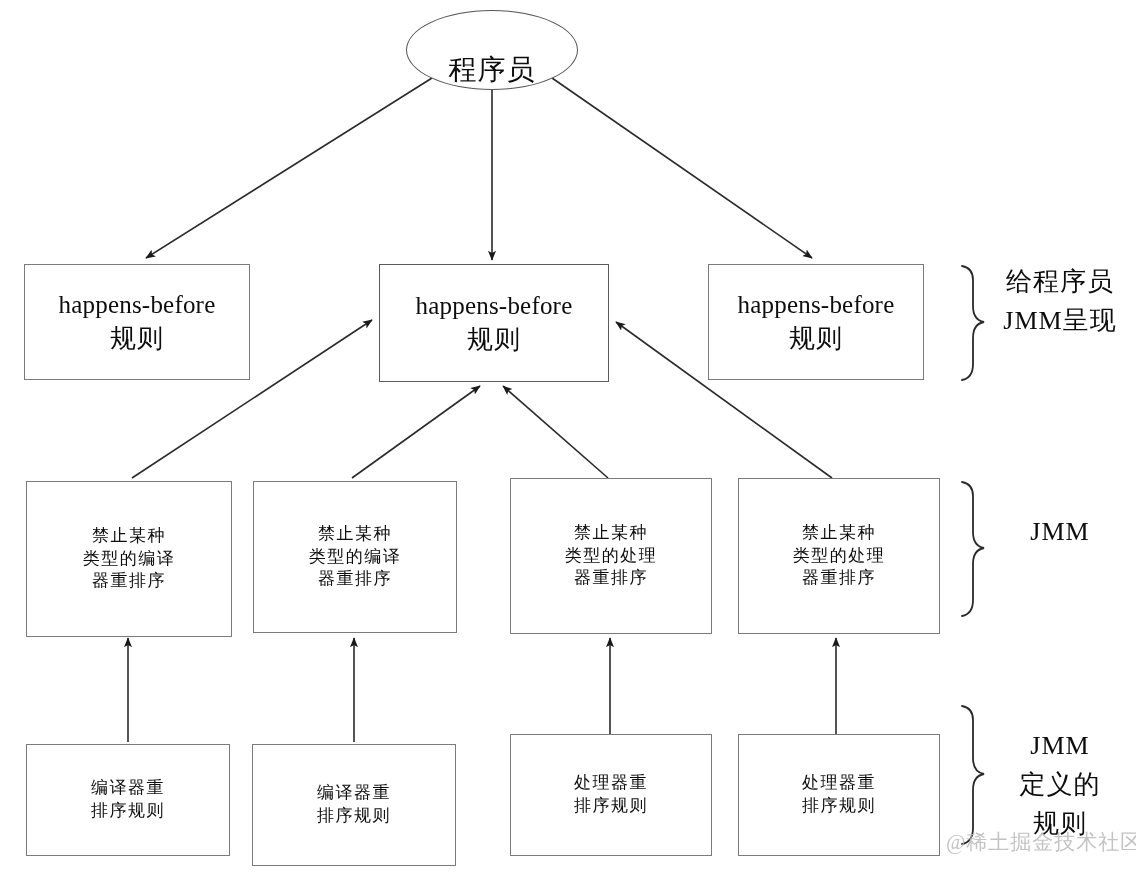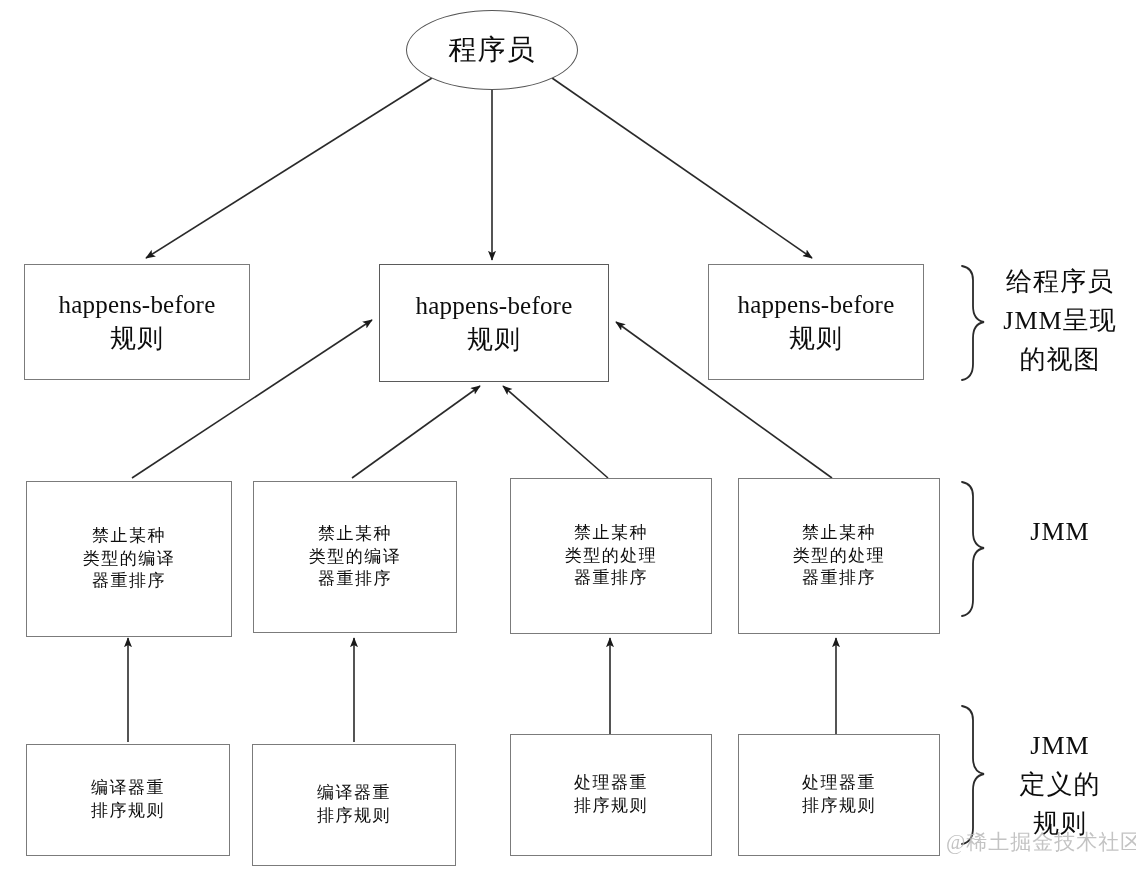--- a/index.html
+++ b/index.html
@@ -42,21 +42,21 @@
   .node.emph {
     border-color: #5a5a5a;
   }
   .ellipse-node {
     position: absolute;
     box-sizing: border-box;
     border: 1.5px solid #555555;
     border-radius: 50%;
     background: #ffffff;
     display: flex;
-    align-items: center;
+    align-items: flex-end;
     justify-content: center;
     font-size: 28px;
     letter-spacing: 1px;
     color: #0d0d0d;
   }
   .hb-line1 {
     font-size: 25px;
     letter-spacing: 0.2px;
     white-space: nowrap;
   }
@@ -180,21 +180,20 @@
   </div>
 
   <div class="node" style="left:738px; top:734px; width:202px; height:122px;">
     <span class="cjk-line">处理器重</span>
     <span class="cjk-line">排序规则</span>
   </div>
 
   <div class="annot" style="left:990px; top:262px; width:140px;">
     <span class="ln">给程序员</span>
     <span class="ln">JMM呈现</span>
-    <span class="ln">的视图</span>
   </div>
 
   <div class="annot" style="left:990px; top:512px; width:140px;">
     <span class="ln">JMM</span>
   </div>
 
   <div class="annot" style="left:990px; top:726px; width:140px;">
     <span class="ln">JMM</span>
     <span class="ln">定义的</span>
     <span class="ln">规则</span>

